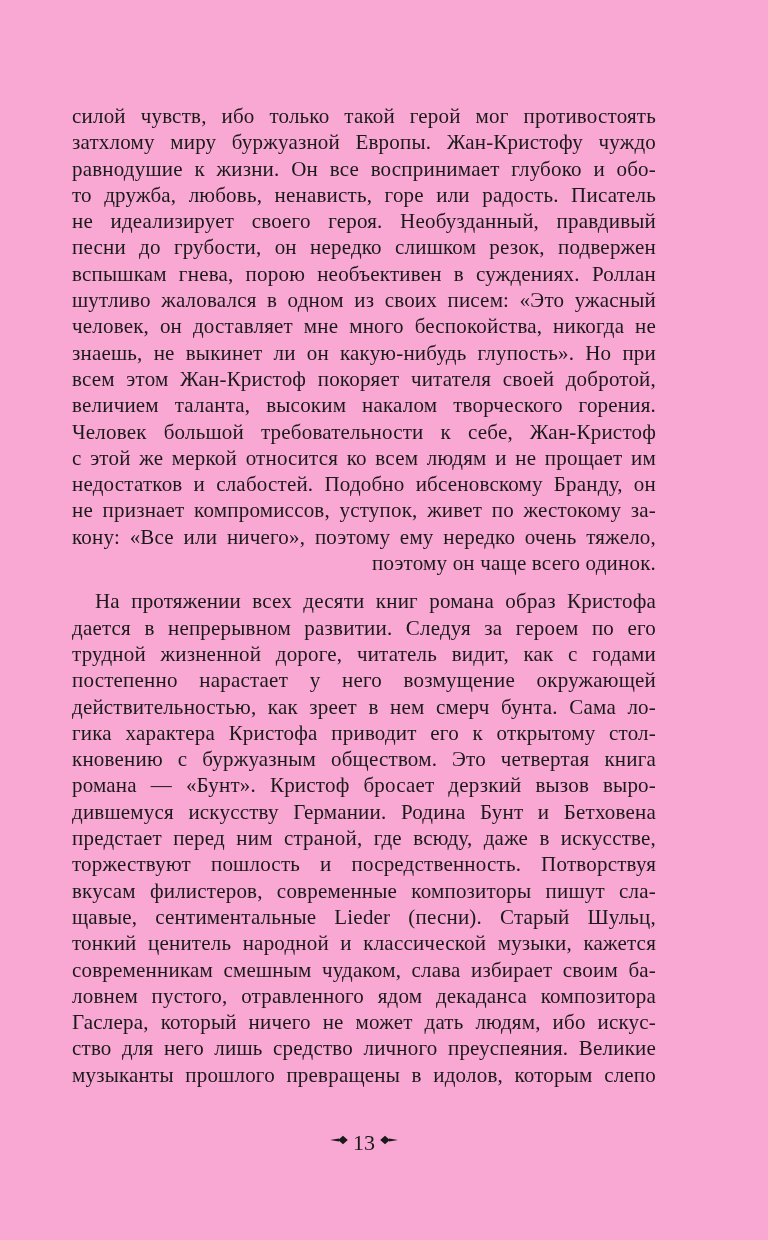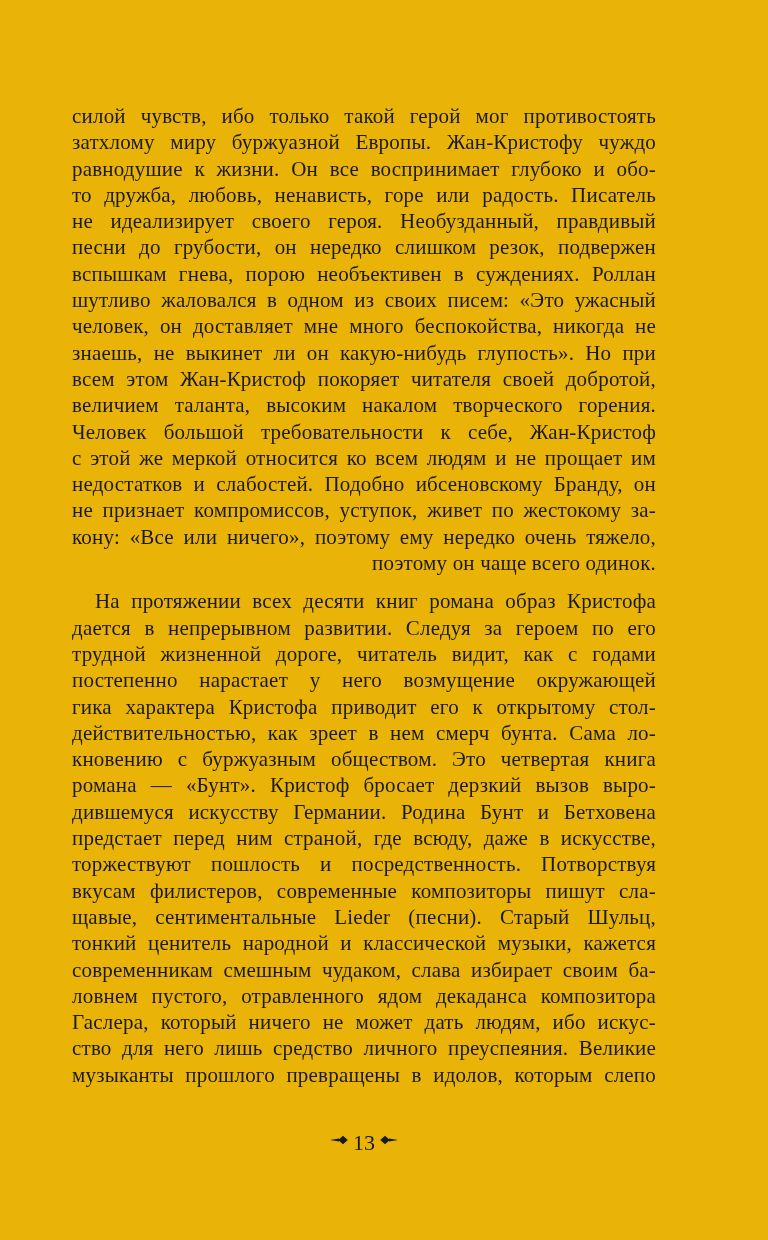--- a/index.html
+++ b/index.html
@@ -10,21 +10,21 @@
     width: 768px;
     height: 1240px;
     background: #ffffff;
     overflow: hidden;
     position: relative;
     font-family: "Liberation Serif", "DejaVu Serif", serif;
   }
   .page {
     position: absolute;
     inset: 0;
-    background: #eab308;
+    background: #f9a8d4;
     text-decoration: underline;
   }
   .text-block {
     position: absolute;
     left: 72px;
     top: 103px;
     width: 584px;
     color: #1a1a1a;
   }
   .line {
@@ -91,22 +91,22 @@
       <div class="line">Человек большой требовательности к себе, Жан-Кристоф</div>
       <div class="line">с этой же меркой относится ко всем людям и не прощает им</div>
       <div class="line">недостатков и слабостей. Подобно ибсеновскому Бранду, он</div>
       <div class="line">не признает компромиссов, уступок, живет по жестокому за-</div>
       <div class="line">кону: «Все или ничего», поэтому ему нередко очень тяжело,</div>
       <div class="line no-justify">поэтому он чаще всего одинок.</div>
       <div class="line indent">На протяжении всех десяти книг романа образ Кристофа</div>
       <div class="line">дается в непрерывном развитии. Следуя за героем по его</div>
       <div class="line">трудной жизненной дороге, читатель видит, как с годами</div>
       <div class="line">постепенно нарастает у него возмущение окружающей</div>
+      <div class="line">действительностью, как зреет в нем смерч бунта. Сама ло-</div>
       <div class="line">гика характера Кристофа приводит его к открытому стол-</div>
-      <div class="line">действительностью, как зреет в нем смерч бунта. Сама ло-</div>
       <div class="line">кновению с буржуазным обществом. Это четвертая книга</div>
       <div class="line">романа — «Бунт». Кристоф бросает дерзкий вызов выро-</div>
       <div class="line">дившемуся искусству Германии. Родина Бунт и Бетховена</div>
       <div class="line">предстает перед ним страной, где всюду, даже в искусстве,</div>
       <div class="line">торжествуют пошлость и посредственность. Потворствуя</div>
       <div class="line">вкусам филистеров, современные композиторы пишут сла-</div>
       <div class="line">щавые, сентиментальные Lieder (песни). Старый Шульц,</div>
       <div class="line">тонкий ценитель народной и классической музыки, кажется</div>
       <div class="line">современникам смешным чудаком, слава избирает своим ба-</div>
       <div class="line">ловнем пустого, отравленного ядом декаданса композитора</div>

